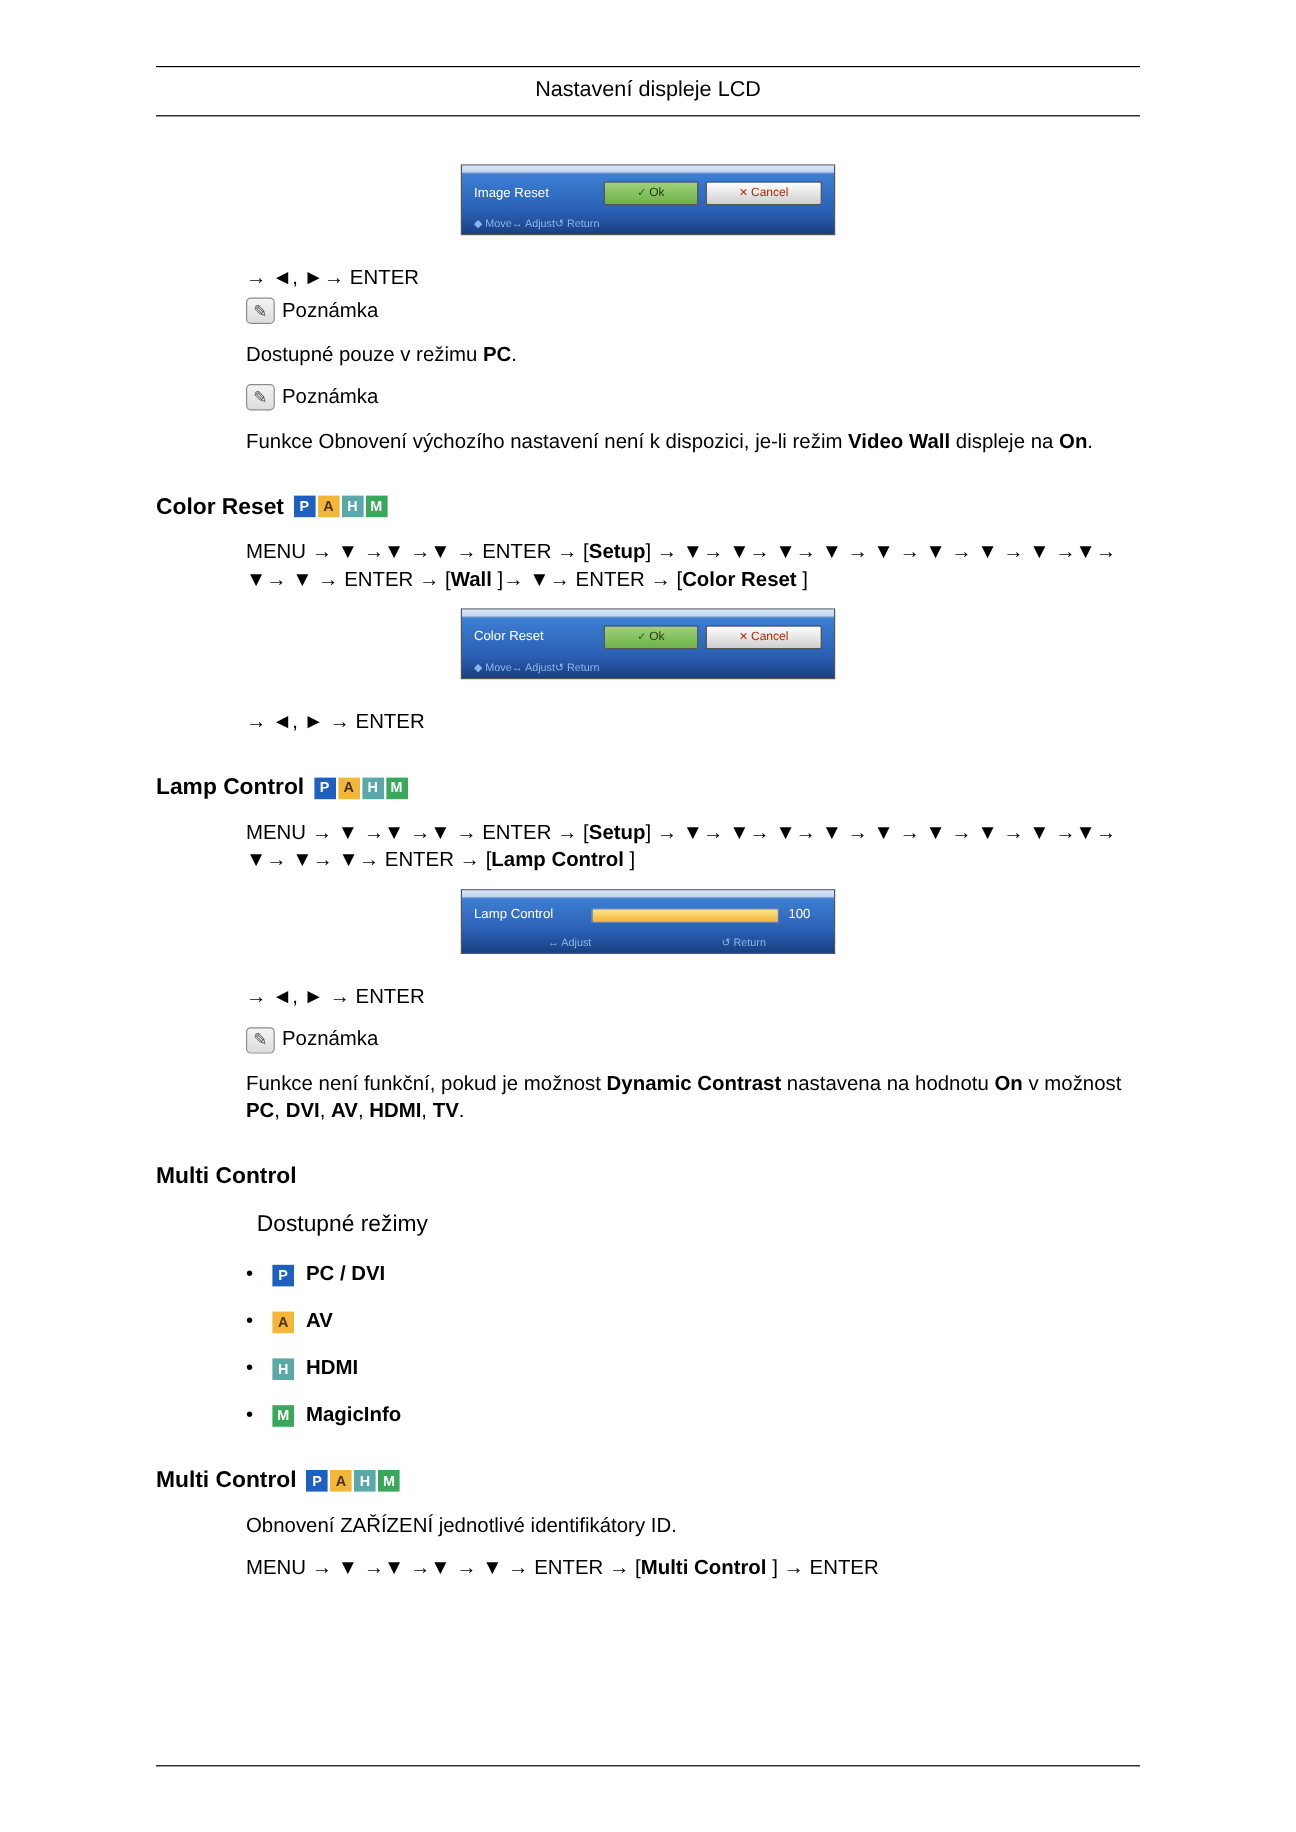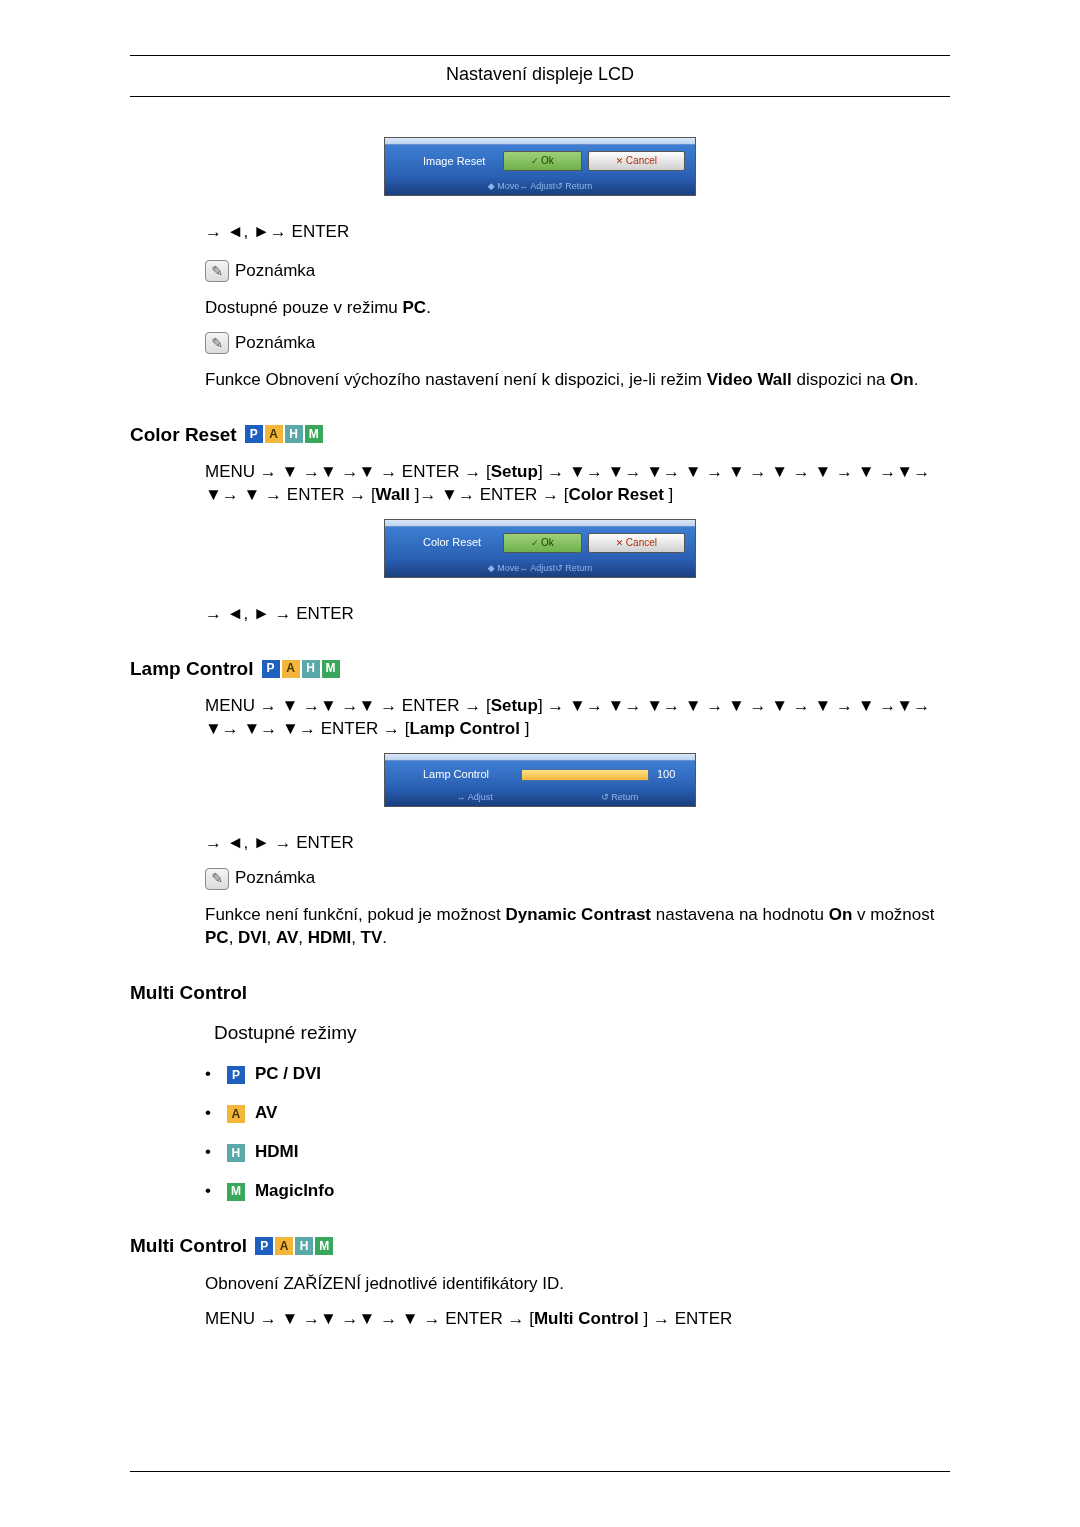--- a/index.html
+++ b/index.html
@@ -43,38 +43,38 @@
     background: linear-gradient(#d9e6f7,#bcd3ef);
     border-bottom: 1px solid #6a8ecb;
     height: 6px;
   }
   .osd-body {
     display: flex;
     align-items: center;
     padding: 6px 10px;
     background: linear-gradient(#3d7fd3,#2a5fb3);
   }
-  .osd-body-left { flex: 1; color: #fff; margin-left: 28px; }
+  .osd-body-left { flex: 1; color: #fff; }
   .osd-ok, .osd-cancel {
     display: inline-block;
     padding: 2px 27px;
     font-size: 10px;
     border: 1px solid #555;
     border-radius: 2px;
     background: linear-gradient(#fefefe,#cfcfcf);
     color: #333;
     margin-left: 6px;
   }
   .osd-ok.sel { background: linear-gradient(#9fd17a,#6fb14a); color:#1a3a00;}
   .osd-cancel { color: #b02a00; }
   .osd-cancel::before { content: "✕ "; color:#b02a00; font-size:9px;}
   .osd-ok::before { content: "✓ "; color:#1a5a00; font-size:9px;}
   .osd-foot {
     display: flex;
-    justify-content: center;
+    justify-content: flex-start;
     padding: 3px 10px;
     font-size: 9px;
     background: linear-gradient(#2a5fb3,#1a3f80);
     color: #8db7ec;
   }
   .osd-slider .osd-body-left { flex: 0 0 90px; }
   .slider-track {
     flex: 1;
     height: 10px;
     background: #bcd3ef;
@@ -132,21 +132,21 @@
   .tag {
     display:inline-flex; align-items:center; justify-content:center;
     width: 18px; height: 18px;
     font-size: 12px; font-weight: bold;
     color:#fff;
   }
   .tag.p { background:#1f5fbf; }
   .tag.a { background:#f2b63a; color:#4a3200;}
   .tag.h { background:#5aa8a8; }
   .tag.m { background:#3aa85a; }
-  .arrow-line { margin: 0 0 16px 75px; }
+  .arrow-line { margin: 0 0 4px 75px; }
   ul.mode-list { list-style: none; margin: 0 0 20px 75px; padding:0; }
   ul.mode-list li { display:flex; align-items:center; gap:10px; margin: 16px 0; }
   ul.mode-list li::before { content:"•"; margin-right:6px;}
   .mode-label { font-weight: bold; }
   .b { font-weight: bold; }
   .bottom-rule {
     position:absolute; left:130px; right:130px; bottom:55px;
     border-top:1px solid #000;
   }
 </style>
@@ -179,21 +179,21 @@
   </div>
 
   <p class="para">
     <span>Dostupné pouze v režimu </span><span class="b">PC</span><span>.</span>
   </p>
   <div class="note-row">
     <span class="note-icon">✎</span>
     <span class="note-label">Poznámka</span>
   </div>
   <p class="para">
-    <span>Funkce Obnovení výchozího nastavení není k dispozici, je-li režim </span><span class="b">Video Wall</span><span> dispozici na </span><span class="b">On</span><span>.</span>
+    <span>Funkce Obnovení výchozího nastavení není k dispozici, je-li režim </span><span class="b">Video Wall</span><span> displeje na </span><span class="b">On</span><span>.</span>
   </p>
 
   <h2 class="section">
     <span>Color Reset</span>
     <span class="pahm">
       <span class="tag p">P</span>
       <span class="tag a">A</span>
       <span class="tag h">H</span>
       <span class="tag m">M</span>
     </span>

